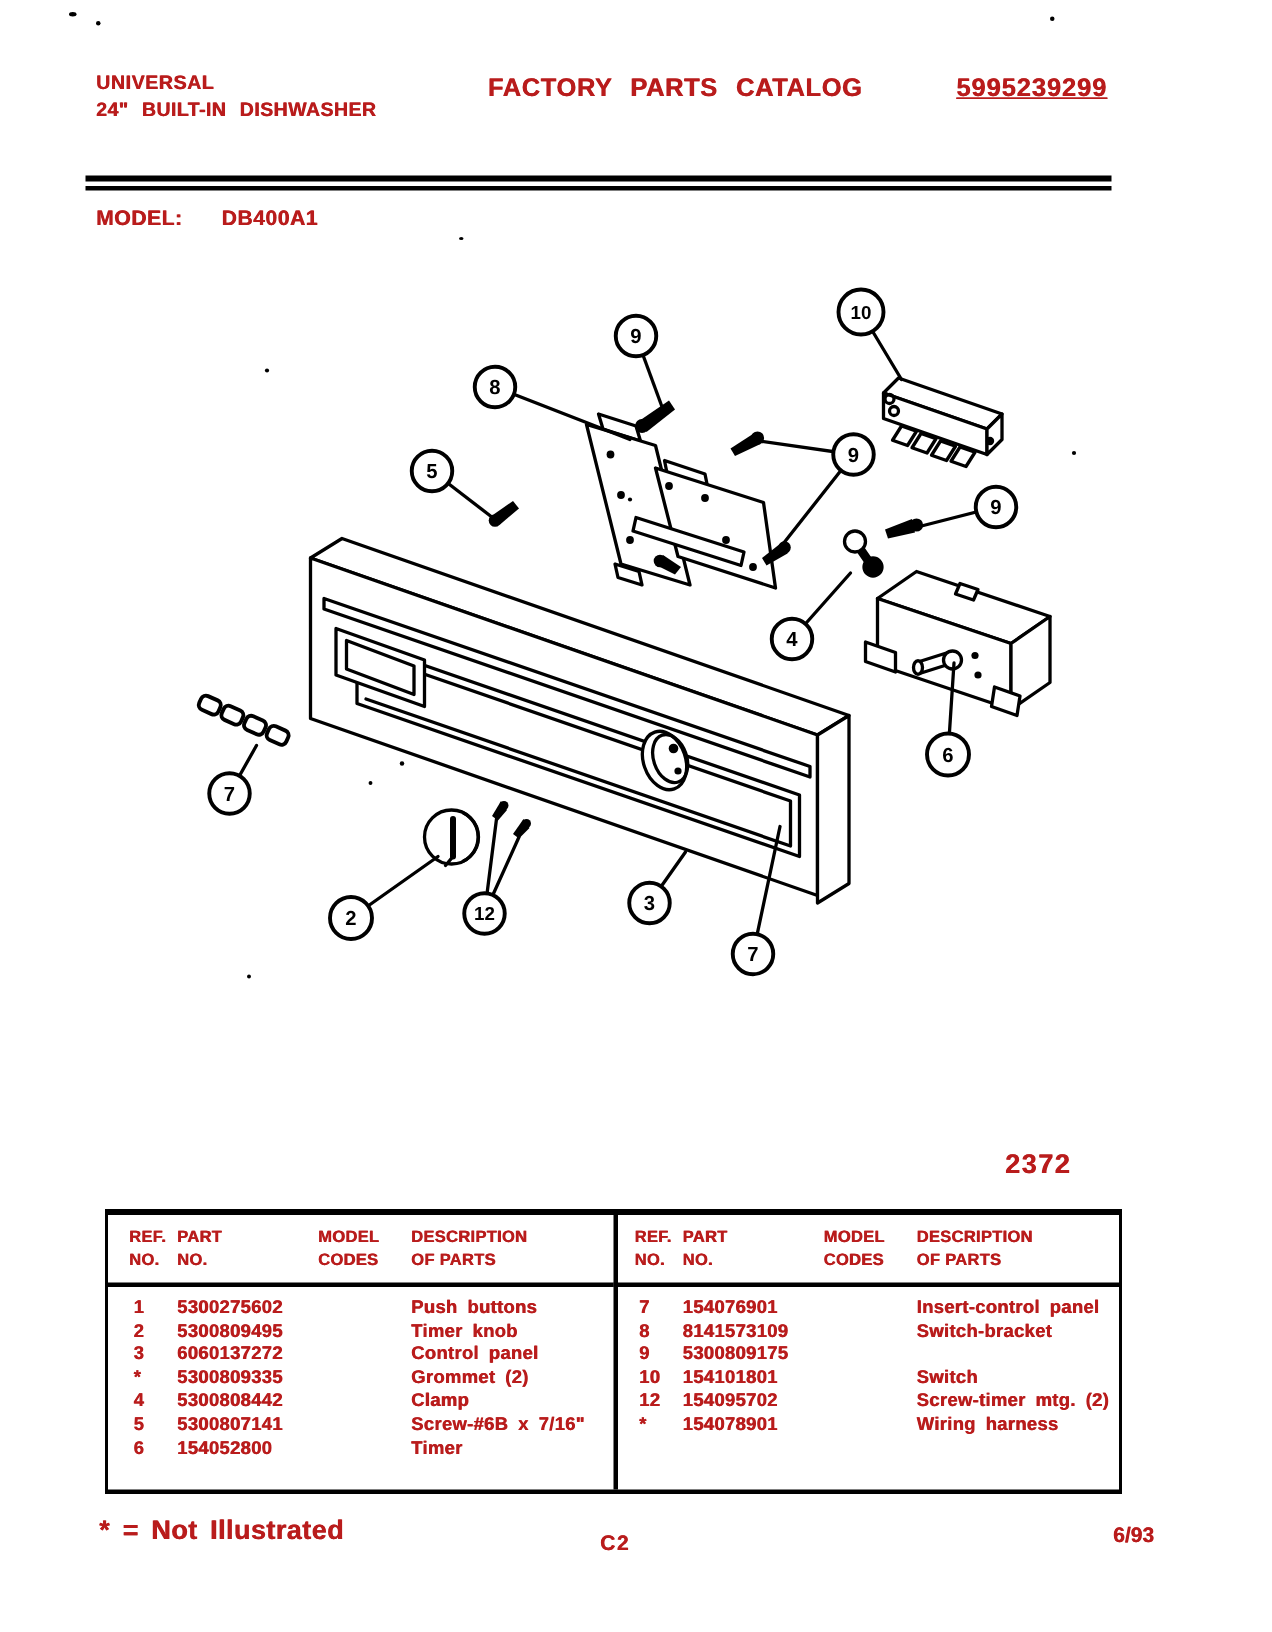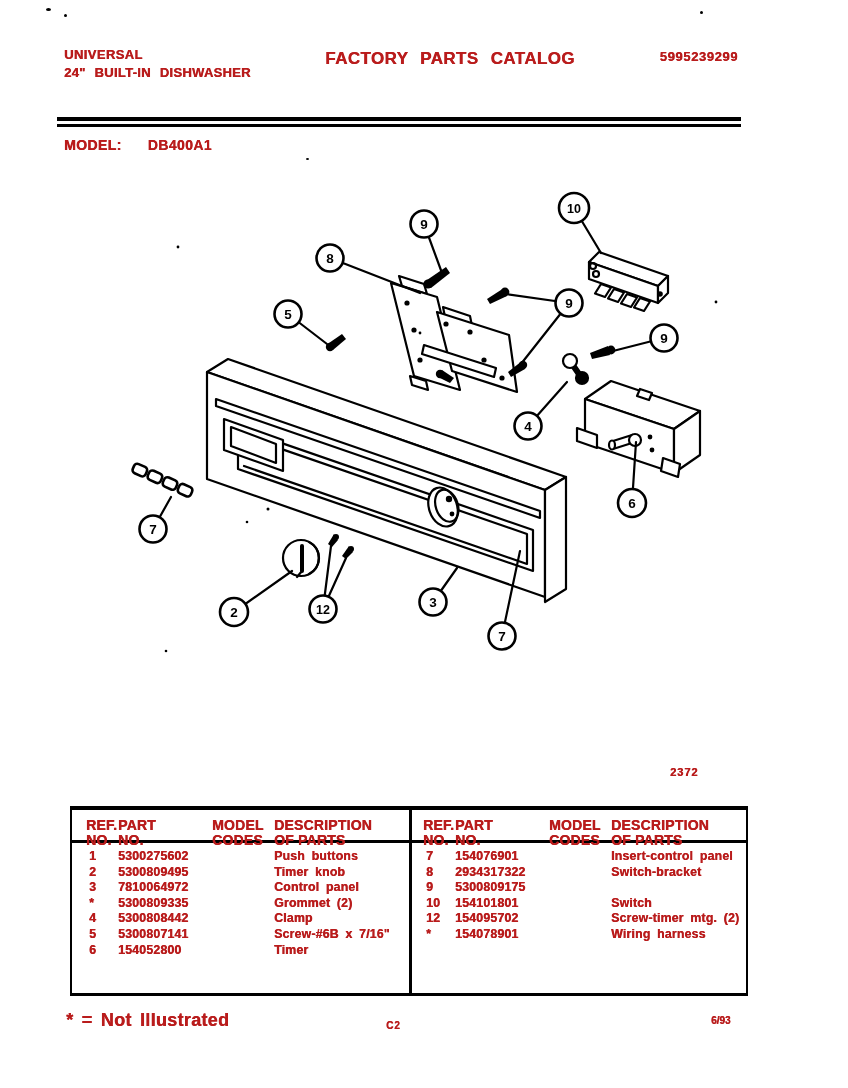--- a/index.html
+++ b/index.html
@@ -9,57 +9,57 @@
     font-family:"Liberation Sans", sans-serif; font-weight:700;
     overflow:hidden;
   }
   .ink { text-shadow: 0.4px 0 0 currentColor; }
   .abs { position:absolute; }
 
   
   .brand      { left:64px;  top:47px;  font-size:13px; letter-spacing:.4px; }
   .product    { left:64px;  top:65px;  font-size:13px; word-spacing:5px; letter-spacing:.3px; }
   .title      { left:318px; top:49px;  width:264px; text-align:center; font-size:17px; word-spacing:7px; letter-spacing:.4px; }
-  .catnum     { left:618px; top:49px;  width:120px; text-align:right; font-size:13px; letter-spacing:.6px; }
+  .catnum     { left:618px; top:49px;  width:120px; text-align:right; font-size:17px; letter-spacing:.6px;text-decoration:underline; }
   .rule1      { left:57px;  top:117px; width:684px; height:4px; background:#000; }
   .rule2      { left:57px;  top:124px; width:684px; height:3px; background:#000; }
   .model-line { left:64px;  top:137px; font-size:14px; letter-spacing:.4px; }
   .model-line .val { margin-left:26px; }
 
-  .pageref    { left:670px; top:766px; font-size:11px; letter-spacing:1px; }
+  .pageref    { left:670px; top:766px; font-size:18px; letter-spacing:1px; }
 
   
   .diagram { left:130px; top:180px; width:620px; height:480px; }
   .diagram svg { display:block; }
 
   
   .ptable {
     left:70px; top:806px; width:678px; height:190px;
     border-top:4px solid #000; border-bottom:3px solid #000;
     border-left:2.5px solid #000; border-right:2.5px solid #000;
     box-sizing:border-box; display:flex;
   }
   .pt-divider { position:absolute; left:50%; top:0; bottom:0; width:2.5px; background:#000; }
   .pt-half { width:50%; box-sizing:border-box; }
   .pt-head {
     display:grid; grid-template-columns:32px 94px 62px 1fr;
-    padding:8px 0 0 14px; height:33px; box-sizing:border-box;
-    border-bottom:3.5px solid #000; font-size:14px; line-height:15px;
+    padding:8px 0 0 14px; height:48px; box-sizing:border-box;
+    border-bottom:3.5px solid #000; font-size:11px; line-height:15px;
     letter-spacing:.2px;
   }
   .pt-body { padding:6px 0 0 14px; font-size:12.3px; line-height:15.6px; letter-spacing:.2px; }
   .pt-row { display:grid; grid-template-columns:32px 94px 62px 1fr; }
   .c-ref  { padding-left:3px; }
   .c-desc { word-spacing:3px; white-space:nowrap; }
   .c-desc2{ white-space:nowrap; }
 
   
   .footnote { left:66px;  top:1010px; font-size:18px; word-spacing:3px; letter-spacing:.3px; }
-  .pagecode { left:386px; top:1020px; font-size:10px; letter-spacing:1px; }
-  .datecode { left:711px; top:1015px; font-size:10px; }
+  .pagecode { left:400px; top:1020px; font-size:14px; letter-spacing:1px; }
+  .datecode { left:742px; top:1015px; font-size:14px; }
 
   
   .spec { position:absolute; background:#000; border-radius:50%; }
 </style>
 </head>
 <body>
 
 <div class="page">
 
   <div class="spec" style="left:46px;top:8px;width:5px;height:3px;"></div>
@@ -293,21 +293,21 @@
             <div class="c-desc">Push buttons</div>
           </div>
           <div class="pt-row">
             <div class="c-ref">2</div>
             <div class="c-part">5300809495</div>
             <div class="c-code"></div>
             <div class="c-desc">Timer knob</div>
           </div>
           <div class="pt-row">
             <div class="c-ref">3</div>
-            <div class="c-part">7810064972</div>
+            <div class="c-part">6060137272</div>
             <div class="c-code"></div>
             <div class="c-desc">Control panel</div>
           </div>
           <div class="pt-row">
             <div class="c-ref">*</div>
             <div class="c-part">5300809335</div>
             <div class="c-code"></div>
             <div class="c-desc">Grommet (2)</div>
           </div>
           <div class="pt-row">
@@ -351,21 +351,21 @@
         </div>
       <div class="pt-body ink" id="body-r">
           <div class="pt-row">
             <div class="c-ref">7</div>
             <div class="c-part">154076901</div>
             <div class="c-code"></div>
             <div class="c-desc">Insert-control panel</div>
           </div>
           <div class="pt-row">
             <div class="c-ref">8</div>
-            <div class="c-part">2934317322</div>
+            <div class="c-part">8141573109</div>
             <div class="c-code"></div>
             <div class="c-desc">Switch-bracket</div>
           </div>
           <div class="pt-row">
             <div class="c-ref">9</div>
             <div class="c-part">5300809175</div>
             <div class="c-code"></div>
           </div>
           <div class="pt-row">
             <div class="c-ref">10</div>

